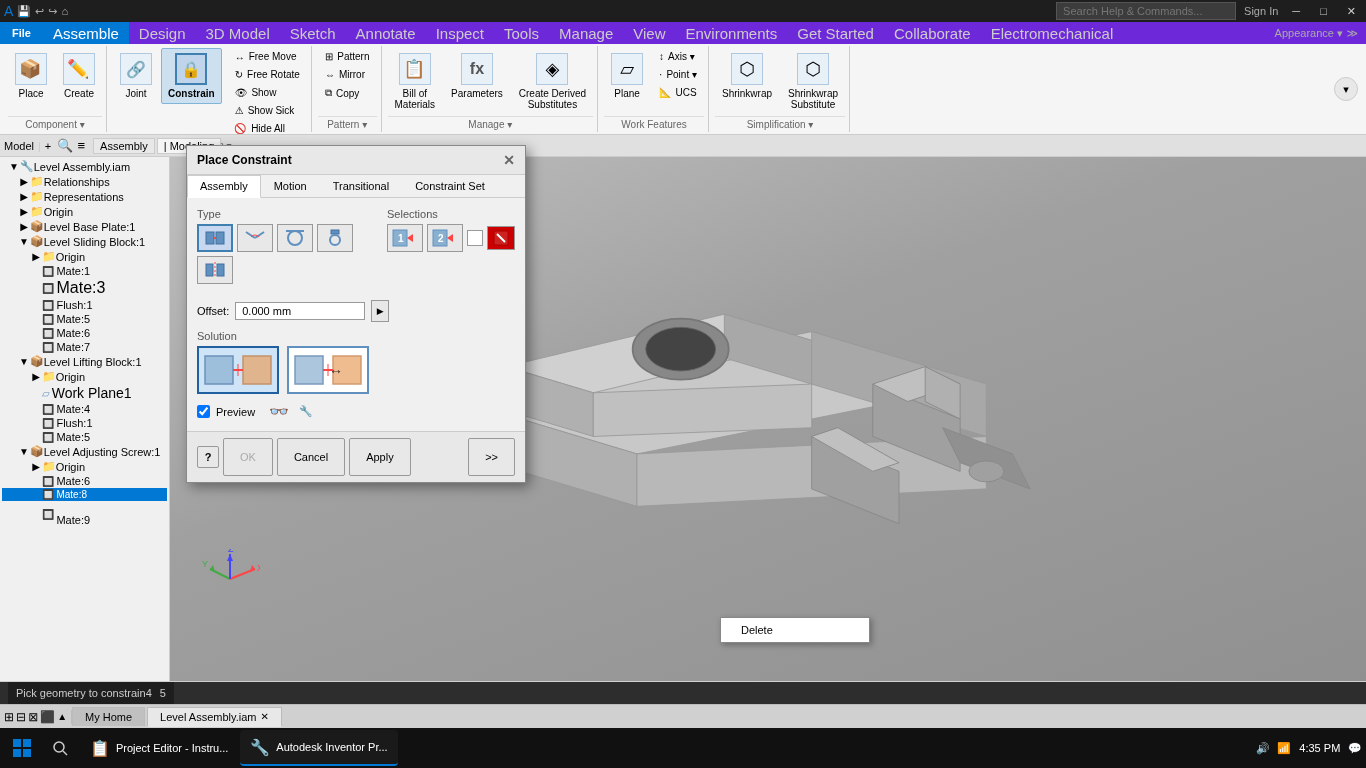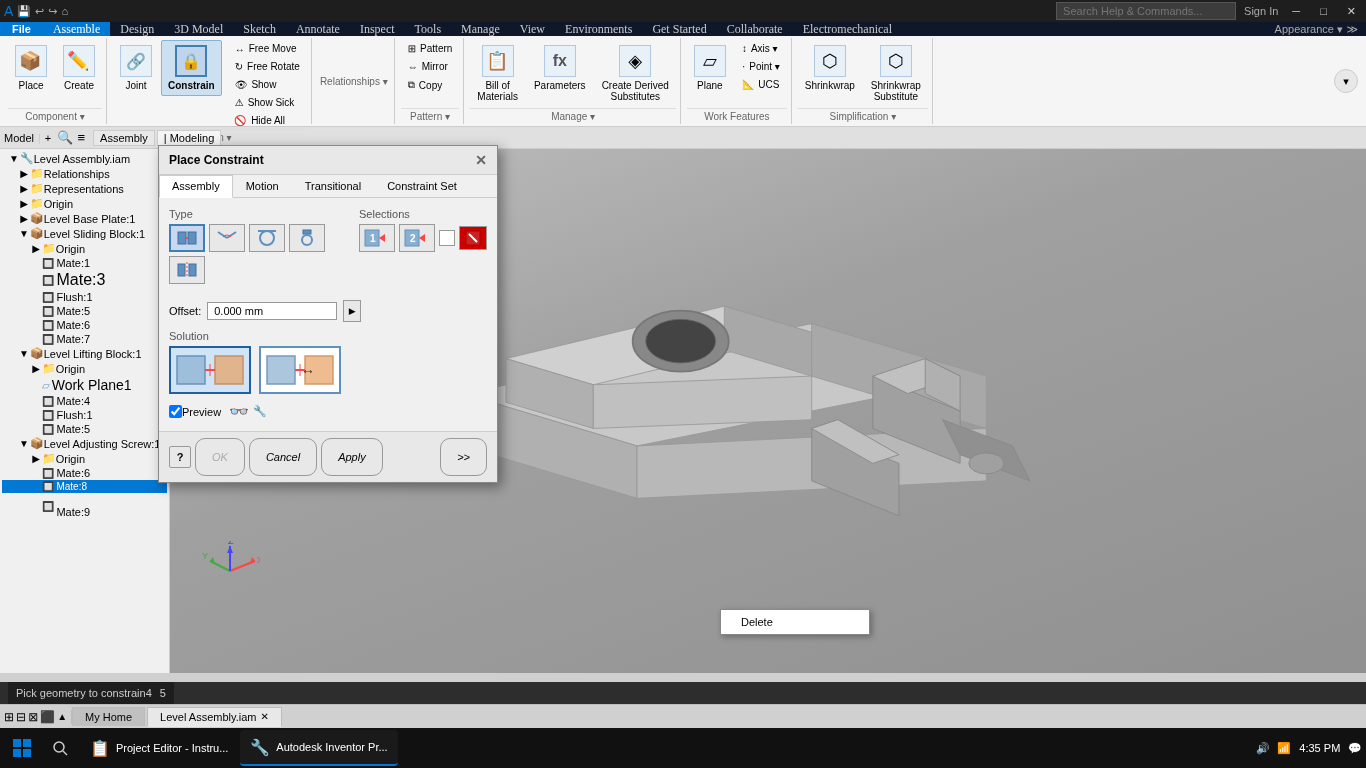--- a/index.html
+++ b/index.html
@@ -9,22 +9,22 @@
     #title-bar { height: 22px; background: #1e1e1e; display: flex; align-items: center; justify-content: space-between; padding: 0 4px; }
     #title-bar .left { display: flex; align-items: center; gap: 4px; }
     #title-bar .title { color: #ccc; font-size: 11px; flex: 1; text-align: center; }
     #title-bar .ctrl-btn { color: #ccc; font-size: 11px; padding: 0 6px; cursor: pointer; }
     .title-icon { color: #aaa; font-size: 11px; }
 
     
     #search-bar { background: #3c3c3c; border: 1px solid #555; color: #ccc; font-size: 11px; padding: 1px 6px; width: 180px; height: 18px; }
 
     
-    #menu-bar { height: 14px; background: #0f172a; display: flex; align-items: center; }
-    .menu-item { color: #ccc; padding: 2px 10px; font-size: 12px; cursor: pointer; height: 100%; display: flex; align-items: center; font-family: Liberation Serif, serif; }
+    #menu-bar { height: 22px; background: #6d28d9; display: flex; align-items: center; }
+    .menu-item { color: #ccc; padding: 2px 10px; font-size: 15px; cursor: pointer; height: 100%; display: flex; align-items: center; }
     .menu-item.active { background: #0078d4; color: white; }
     .file-btn { background: #0078d4; color: white; padding: 2px 12px; font-size: 11px; font-weight: bold; height: 100%; display: flex; align-items: center; }
 
     
     #ribbon { background: #f5f5f5; border-bottom: 1px solid #ccc; display: flex; flex-direction: column; }
     #ribbon-content { display: flex; align-items: stretch; padding: 2px 4px; gap: 2px; height: 90px; }
     .ribbon-group { display: flex; flex-direction: column; align-items: stretch; border-right: 1px solid #ccc; padding: 2px 4px; }
     .ribbon-group-label { font-size: 10px; color: #666; text-align: center; margin-top: auto; padding-top: 2px; border-top: 1px solid #ddd; }
     .ribbon-group-content { display: flex; align-items: flex-start; gap: 2px; flex: 1; }
     .ribbon-btn-large { display: flex; flex-direction: column; align-items: center; padding: 4px 6px; cursor: pointer; border: 1px solid transparent; border-radius: 2px; font-size: 10px; text-align: center; min-width: 44px; }
@@ -55,21 +55,21 @@
     #status-right { display: flex; align-items: center; gap: 8px; color: #ccc; font-size: 11px; }
 
     
     #taskbar { height: 40px; background: #000; display: flex; align-items: center; padding: 0 4px; gap: 4px; position: absolute; bottom: 0; left: 0; right: 0; }
     .taskbar-btn { display: flex; align-items: center; gap: 6px; padding: 4px 10px; height: 36px; cursor: pointer; border-radius: 4px; }
     .taskbar-active { background: #1a1a1a; border-bottom: 2px solid #0078d4; }
     .taskbar-text { color: white; font-size: 11px; white-space: nowrap; overflow: hidden; max-width: 120px; text-overflow: ellipsis; }
     #taskbar-right { margin-left: auto; display: flex; align-items: center; gap: 8px; color: white; font-size: 11px; }
 
     
-    #dialog { position: absolute; top: 145px; left: 158px; width: 340px; background: #f0f0f0; border: 1px solid #888; box-shadow: 4px 4px 12px rgba(0,0,0,0.4); z-index: 10; }
+    #dialog { position: absolute; top: 145px; left: 186px; width: 340px; background: #f0f0f0; border: 1px solid #888; box-shadow: 4px 4px 12px rgba(0,0,0,0.4); z-index: 10; }
     #dialog-title { background: #e8e8e8; padding: 6px 10px; display: flex; align-items: center; justify-content: space-between; border-bottom: 1px solid #ccc; font-size: 12px; font-weight: bold; cursor: move; }
     #dialog-close { cursor: pointer; font-size: 14px; color: #666; }
     #dialog-tabs { display: flex; background: #f0f0f0; border-bottom: 1px solid #ccc; }
     .dialog-tab { padding: 4px 12px; font-size: 11px; cursor: pointer; border: 1px solid transparent; }
     .dialog-tab.active { background: white; border-color: #ccc; border-bottom-color: white; margin-bottom: -1px; }
     #dialog-body { padding: 10px; }
     .dialog-section { margin-bottom: 10px; }
     .dialog-section-label { font-size: 11px; color: #555; margin-bottom: 4px; }
     .type-buttons { display: flex; gap: 4px; flex-wrap: wrap; }
     .type-btn { width: 36px; height: 28px; border: 1px solid #999; background: #e8e8e8; cursor: pointer; display: flex; align-items: center; justify-content: center; font-size: 14px; }
@@ -77,21 +77,21 @@
     .sel-buttons { display: flex; gap: 4px; align-items: center; }
     .sel-btn { width: 36px; height: 28px; border: 1px solid #999; background: #e8e8e8; cursor: pointer; display: flex; align-items: center; justify-content: center; }
     .sel-check { width: 16px; height: 16px; border: 1px solid #999; background: white; }
     .sel-icon { width: 28px; height: 28px; border: 1px solid #999; background: #c00; cursor: pointer; display: flex; align-items: center; justify-content: center; color: white; }
     .offset-input { width: 130px; border: 1px solid #999; background: white; padding: 3px 6px; font-size: 11px; }
     .offset-arrow { width: 18px; height: 24px; border: 1px solid #999; background: #e8e8e8; cursor: pointer; display: flex; align-items: center; justify-content: center; font-size: 10px; }
     .solution-buttons { display: flex; gap: 8px; }
     .sol-btn { border: 2px solid #6090c0; background: white; cursor: pointer; padding: 4px; display: flex; align-items: center; justify-content: center; }
     .sol-btn.active { border-color: #2060a0; background: #d0e4f8; }
     #dialog-footer { display: flex; align-items: center; gap: 4px; padding: 6px 10px; background: #e8e8e8; border-top: 1px solid #ccc; }
-    .dialog-btn { padding: 12px 16px; border: 1px solid #999; background: #e8e8e8; cursor: pointer; font-size: 11px; border-radius: 10px; font-style: italic; }
+    .dialog-btn { padding: 12px 16px; border: 1px solid #999; background: #e8e8e8; cursor: pointer; font-size: 11px; border-radius: 2px; }
     .dialog-btn:disabled { color: #aaa; cursor: default; }
     .dialog-help { width: 22px; height: 22px; border: 1px solid #999; background: #e8e8e8; cursor: pointer; display: flex; align-items: center; justify-content: center; font-weight: bold; border-radius: 2px; }
     #dialog-minimize { margin-left: auto; }
   </style>
 </head>
 <body>
 
 <div id="title-bar">
   <div class="left">
     <span style="color:#0078d4;font-size:14px;">A</span>
@@ -176,23 +176,20 @@
           </div>
           <div class="ribbon-btn-small">
             <span>🚫</span>
             <span>Hide All</span>
           </div>
         </div>
       </div>
       <div class="ribbon-group-label">Position ▾</div>
     </div>
 
-    <div style="display:flex;flex-direction:column;align-items:center;border-right:1px solid #ccc;padding:2px 6px;">
-      <div style="display:flex;flex-direction:column;align-items:center;flex:1;justify-content:center;font-size:10px;color:#666;">Relationships ▾</div>
-    </div>
 
     <div class="ribbon-group">
       <div class="ribbon-group-content">
         <div class="ribbon-small-col">
           <div class="ribbon-btn-small">
             <span>⊞</span>
             <span>Pattern</span>
           </div>
           <div class="ribbon-btn-small">
             <span>⇔</span>
@@ -584,21 +581,21 @@
             <rect x="2" y="4" width="28" height="28" fill="#8ab0d0" stroke="#4070a0" stroke-width="1.5" opacity="0.7"></rect>
             <rect x="40" y="4" width="28" height="28" fill="#e8a060" stroke="#c07030" stroke-width="1.5" opacity="0.7"></rect>
             <line x1="30" y1="18" x2="40" y2="18" stroke="#ff4444" stroke-width="2"></line>
             <line x1="35" y1="12" x2="35" y2="24" stroke="#ff4444" stroke-width="1"></line>
             <text x="50" y="22" font-size="14" fill="#333" transform="scale(-1,1) translate(-100,0)">↔</text>
           </svg>
         </div>
       </div>
     </div>
 
-    <div style="margin-top:8px;display:flex;align-items:center;">
+    <div style="margin-top:8px;display:flex;align-items:center;gap:6px;">
       <input type="checkbox" checked="" style="">
       <span style="font-size:11px;">Preview</span>
       <span style="margin-left:8px;font-size:16px;cursor:pointer;">👓</span>
       <span style="font-size:11px;margin-left:4px;">🔧</span>
     </div>
   </div>
 
   <div id="dialog-footer">
     <div class="dialog-help">?</div>
     <button class="dialog-btn" disabled="" style="color:#aaa;">OK</button>

